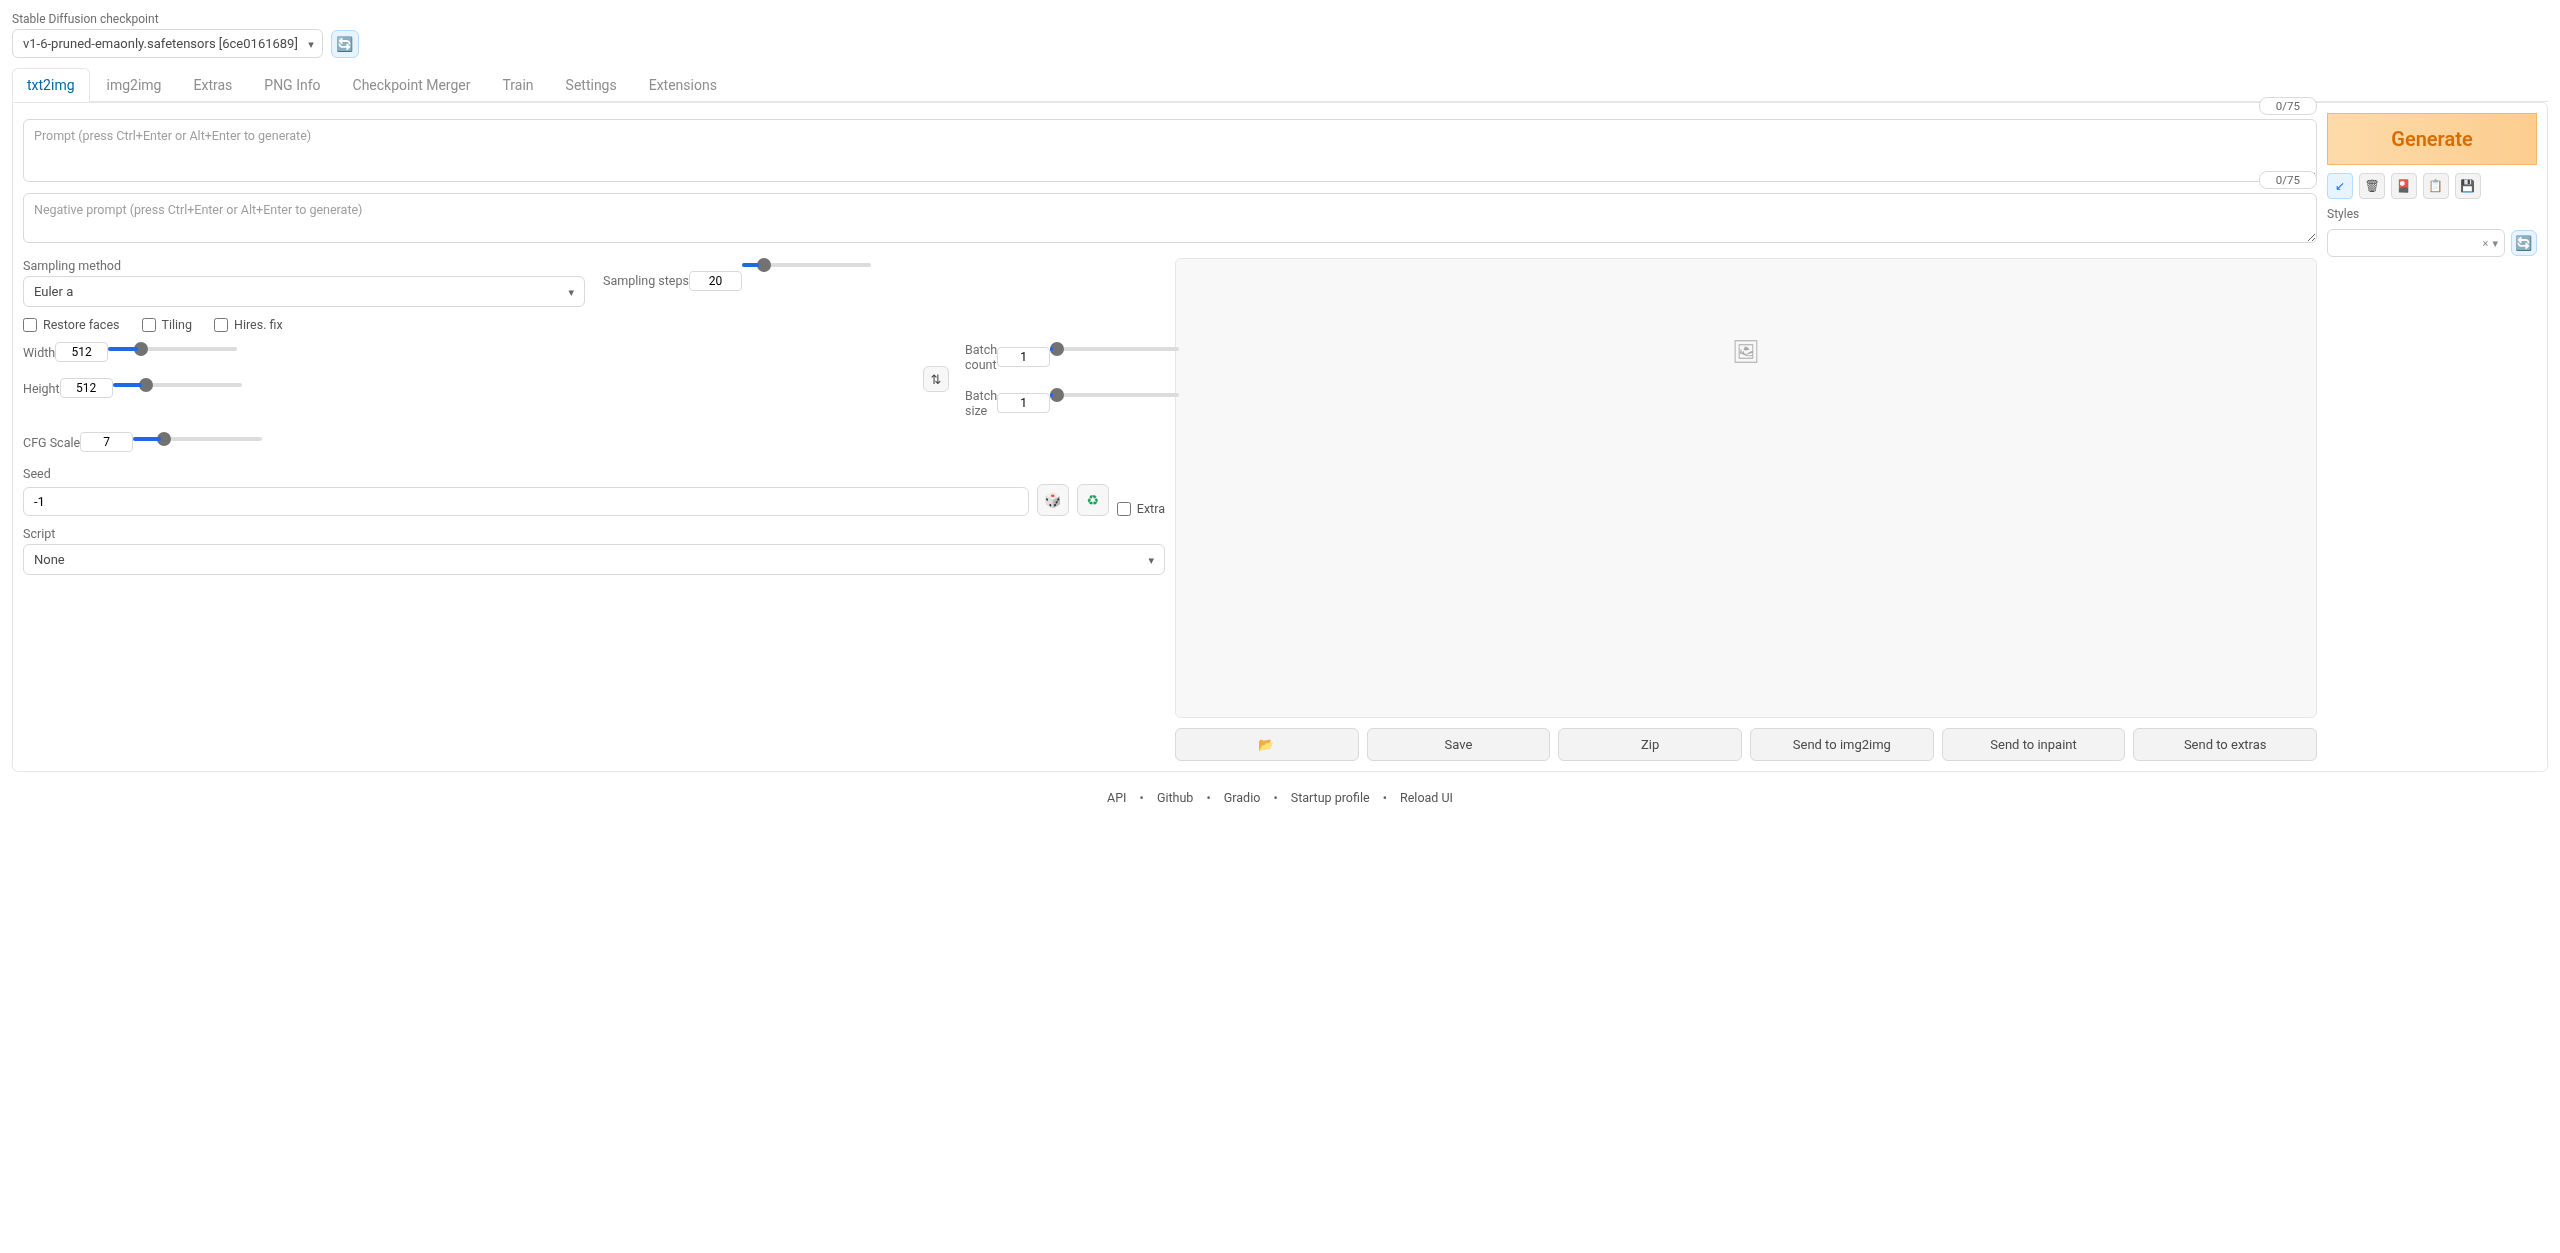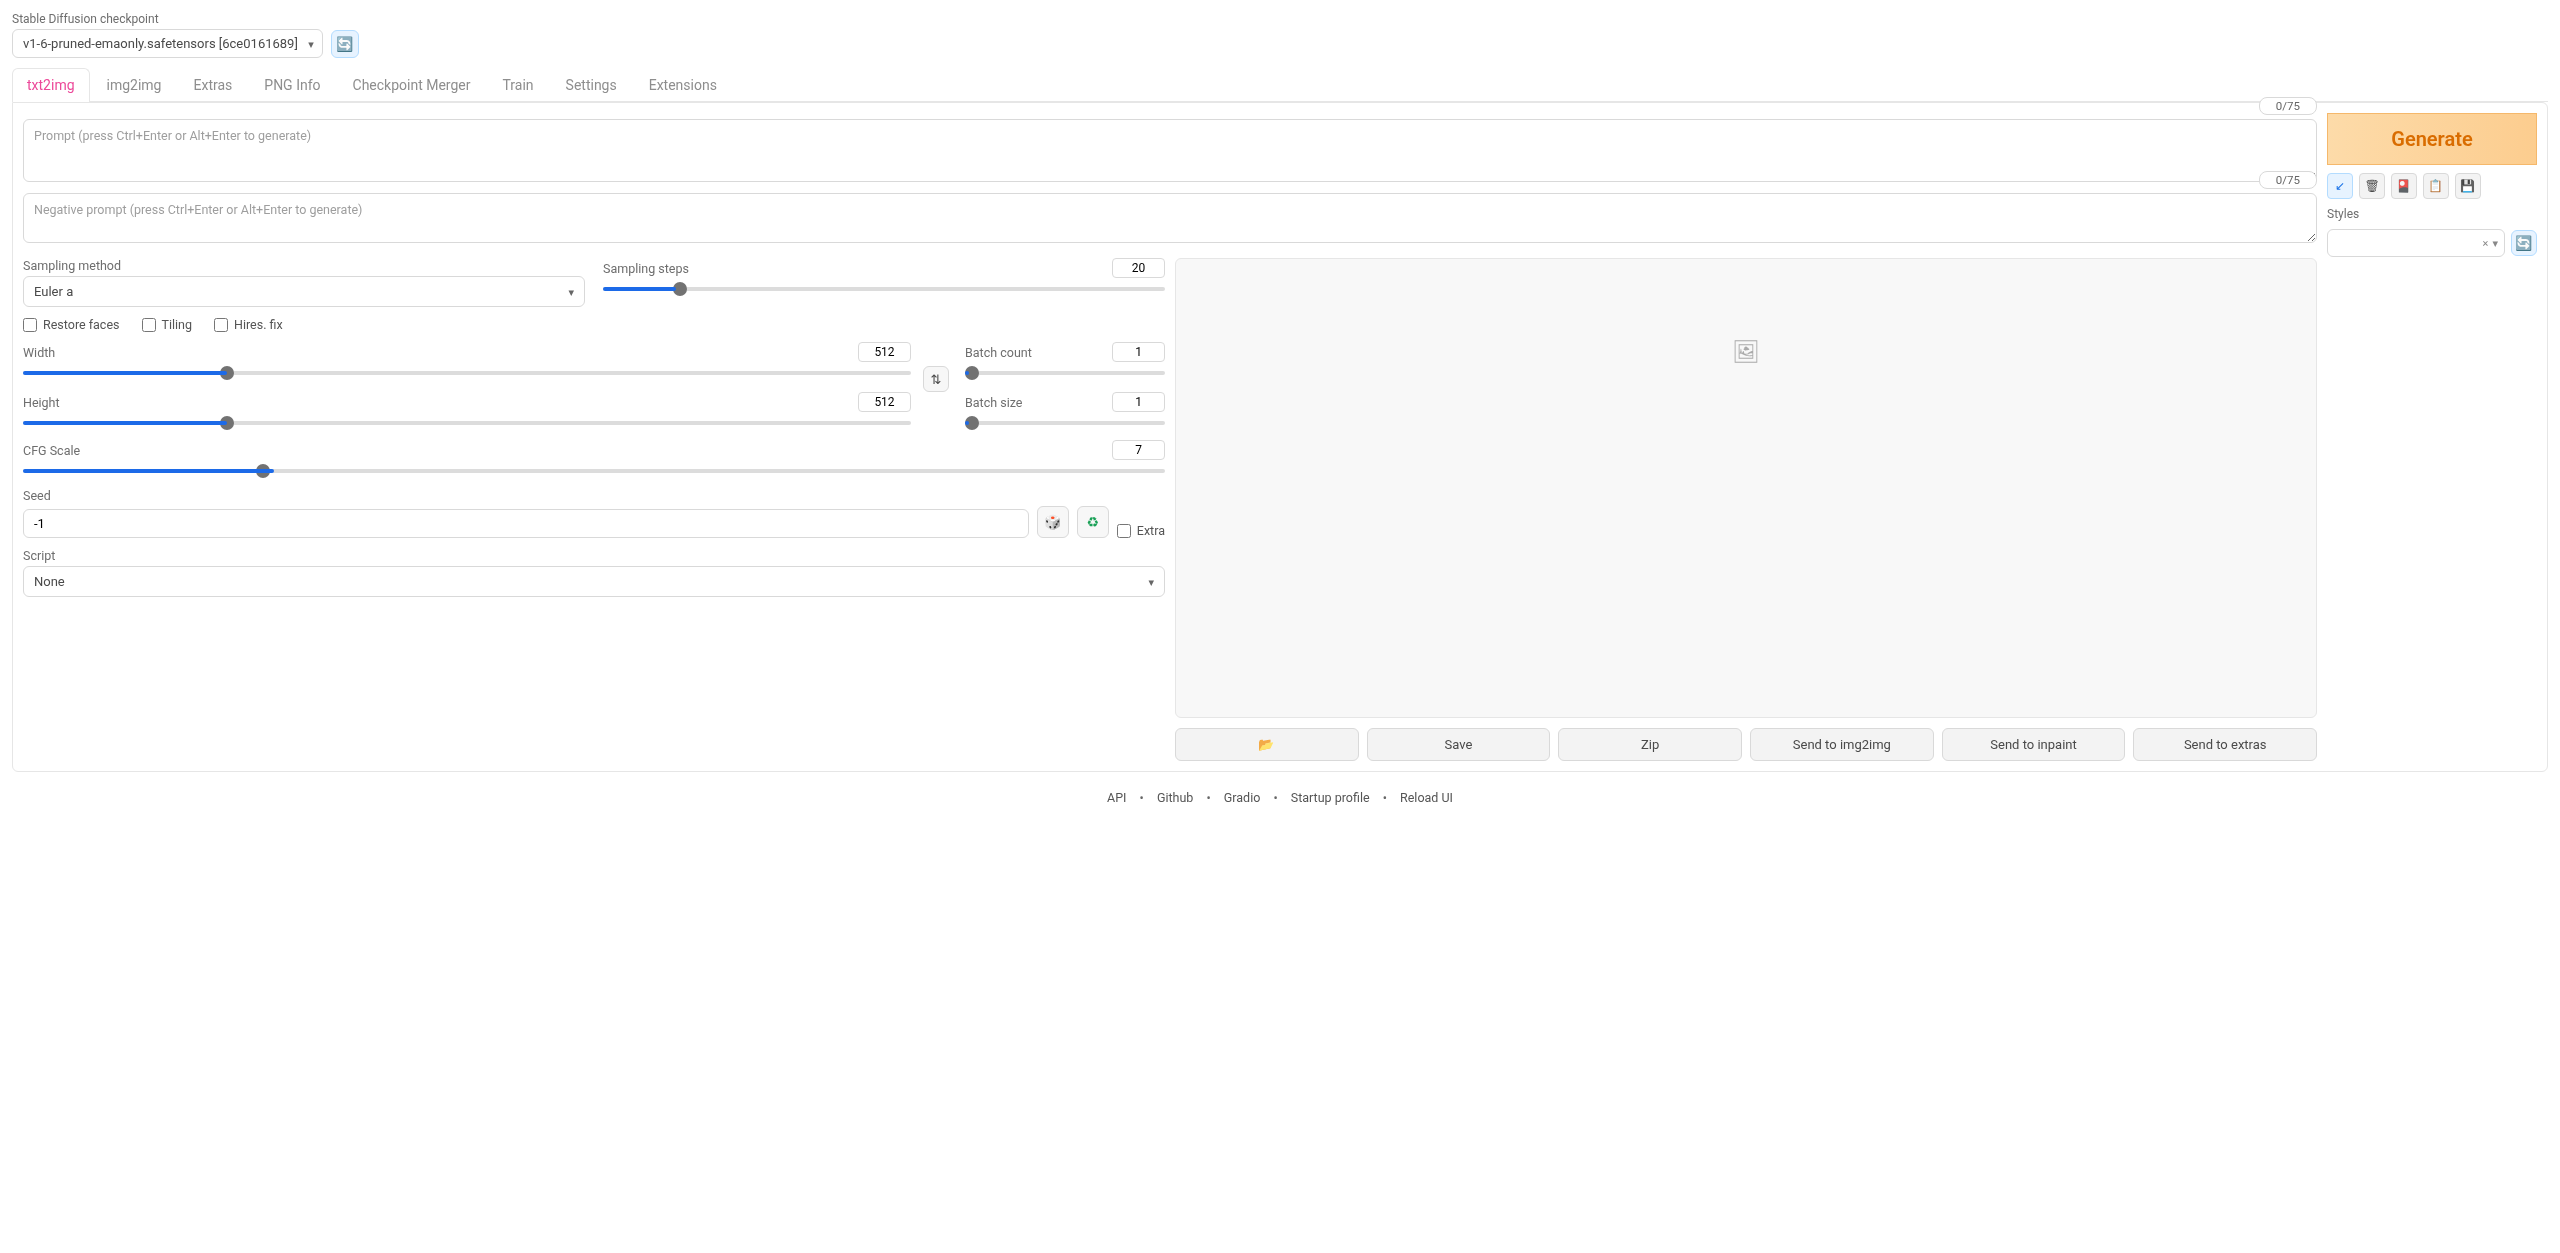--- a/index.html
+++ b/index.html
@@ -6,21 +6,21 @@
 body { background: #fff; color: #4a4a4a; font-size: 13px; padding: 12px 12px 0 12px; }
 .top-row { display: flex; align-items: flex-end; gap: 8px; margin-bottom: 10px; }
 .ckpt-col { display: flex; flex-direction: column; gap: 3px; justify-content: flex-end; }
 .label-sm { font-size: 12px; color: #6e6e6e; }
 .select-box { border: 1px solid #d9d9d9; border-radius: 6px; padding: 6px 24px 6px 10px; background:#fff; font-size: 13px; min-width: 280px; position: relative; cursor: pointer; }
 .select-box::after { content: "▾"; position: absolute; right: 8px; top: 50%; transform: translateY(-50%); font-size: 11px; color:#666; }
 .icon-btn { width: 28px; height: 28px; border: 1px solid #d9d9d9; border-radius: 6px; display:flex; align-items:center; justify-content:center; background:#fff; cursor:pointer; font-size: 14px; }
 .icon-btn.blue { background:#e7f3ff; border-color:#b3dcff; color:#1a73e8; }
 .tabs { display:flex; gap: 2px; border-bottom:1px solid #e6e6e6; margin-bottom: 0; }
 .tab { padding: 8px 14px; font-size: 14px; color:#8e8e8e; cursor:pointer; border: 1px solid transparent; border-bottom: none; border-radius: 6px 6px 0 0; }
-.tab.active { color:#ec4899; border-color:#e6e6e6; background:#fff; position: relative; }
+.tab.active { color:#0369a1; border-color:#e6e6e6; background:#fff; position: relative; }
 .tab.active::after { content:""; position:absolute; left:0; right:0; bottom:-1px; height:1px; background:#fff; }
 .main-panel { border:1px solid #e6e6e6; border-radius: 0 6px 6px 6px; padding: 10px; display: grid; grid-template-columns: 1fr 210px; gap: 10px; }
 .left-col { display:flex; flex-direction:column; gap: 8px; }
 .prompt-wrap { position:relative; }
 .textarea { width:100%; border:1px solid #d9d9d9; border-radius:6px; padding: 8px 10px; font-size: 12.5px; color:#333; resize: vertical; min-height: 50px; font-family:inherit; }
 .textarea::placeholder { color:#9e9e9e; }
 .counter { position:absolute; right:0; top:-4px; transform: translateY(-100%); background:#fff; border:1px solid #d9d9d9; border-radius:8px; padding:1px 16px; font-size:11.5px; color:#666; }
 .two-col { display:grid; grid-template-columns: 1fr 1fr; gap: 20px 18px; }
 .field-label { font-size:12.5px; color:#6e6e6e; margin-bottom:3px; display:block; }
 .dropdown { width:100%; border:1px solid #d9d9d9; border-radius:6px; padding:7px 24px 7px 10px; font-size:13px; position:relative; cursor:pointer; background:#fff; }
@@ -47,21 +47,21 @@
 .styles-sel { display:flex; gap:6px; align-items:center; }
 .styles-box { flex:1; border:1px solid #d9d9d9; border-radius:6px; height:28px; display:flex; align-items:center; justify-content:flex-end; padding:0 6px; gap:4px; font-size:11px; color:#888; }
 .output-row { display:grid; grid-template-columns: 1fr 1fr; gap: 10px; margin-top:4px; }
 .preview-box { grid-column: 2; border:1px solid #e6e6e6; border-radius:6px; min-height:460px; background:#f8f8f8; display:flex; align-items:flex-start; justify-content:center; padding-top:80px; }
 .preview-box .ph { font-size:22px; color:#aaa; }
 .bottom-btns { grid-column:2; display:flex; gap:8px; }
 .act-btn { flex:1; border:1px solid #d9d9d9; border-radius:6px; background:#f3f3f3; padding:8px 4px; font-size:13px; cursor:pointer; text-align:center; }
 .footer { text-align:center; padding:18px 0 8px; font-size:12.5px; color:#666; }
 .footer a { color:#555; text-decoration:none; }
 .footer .dot { margin:0 10px; }
-.slider-field { display:flex; flex-direction:column; }
+.slider-field { display:flex; flex-direction:row; }
 .param-block { margin-bottom: 10px; }
 .ctrl-left { width: 100%; }
 </style>
 </head>
 <body>
 
 <div class="top-row">
   <div class="ckpt-col">
     <span class="label-sm">Stable Diffusion checkpoint</span>
     <div class="select-box">

